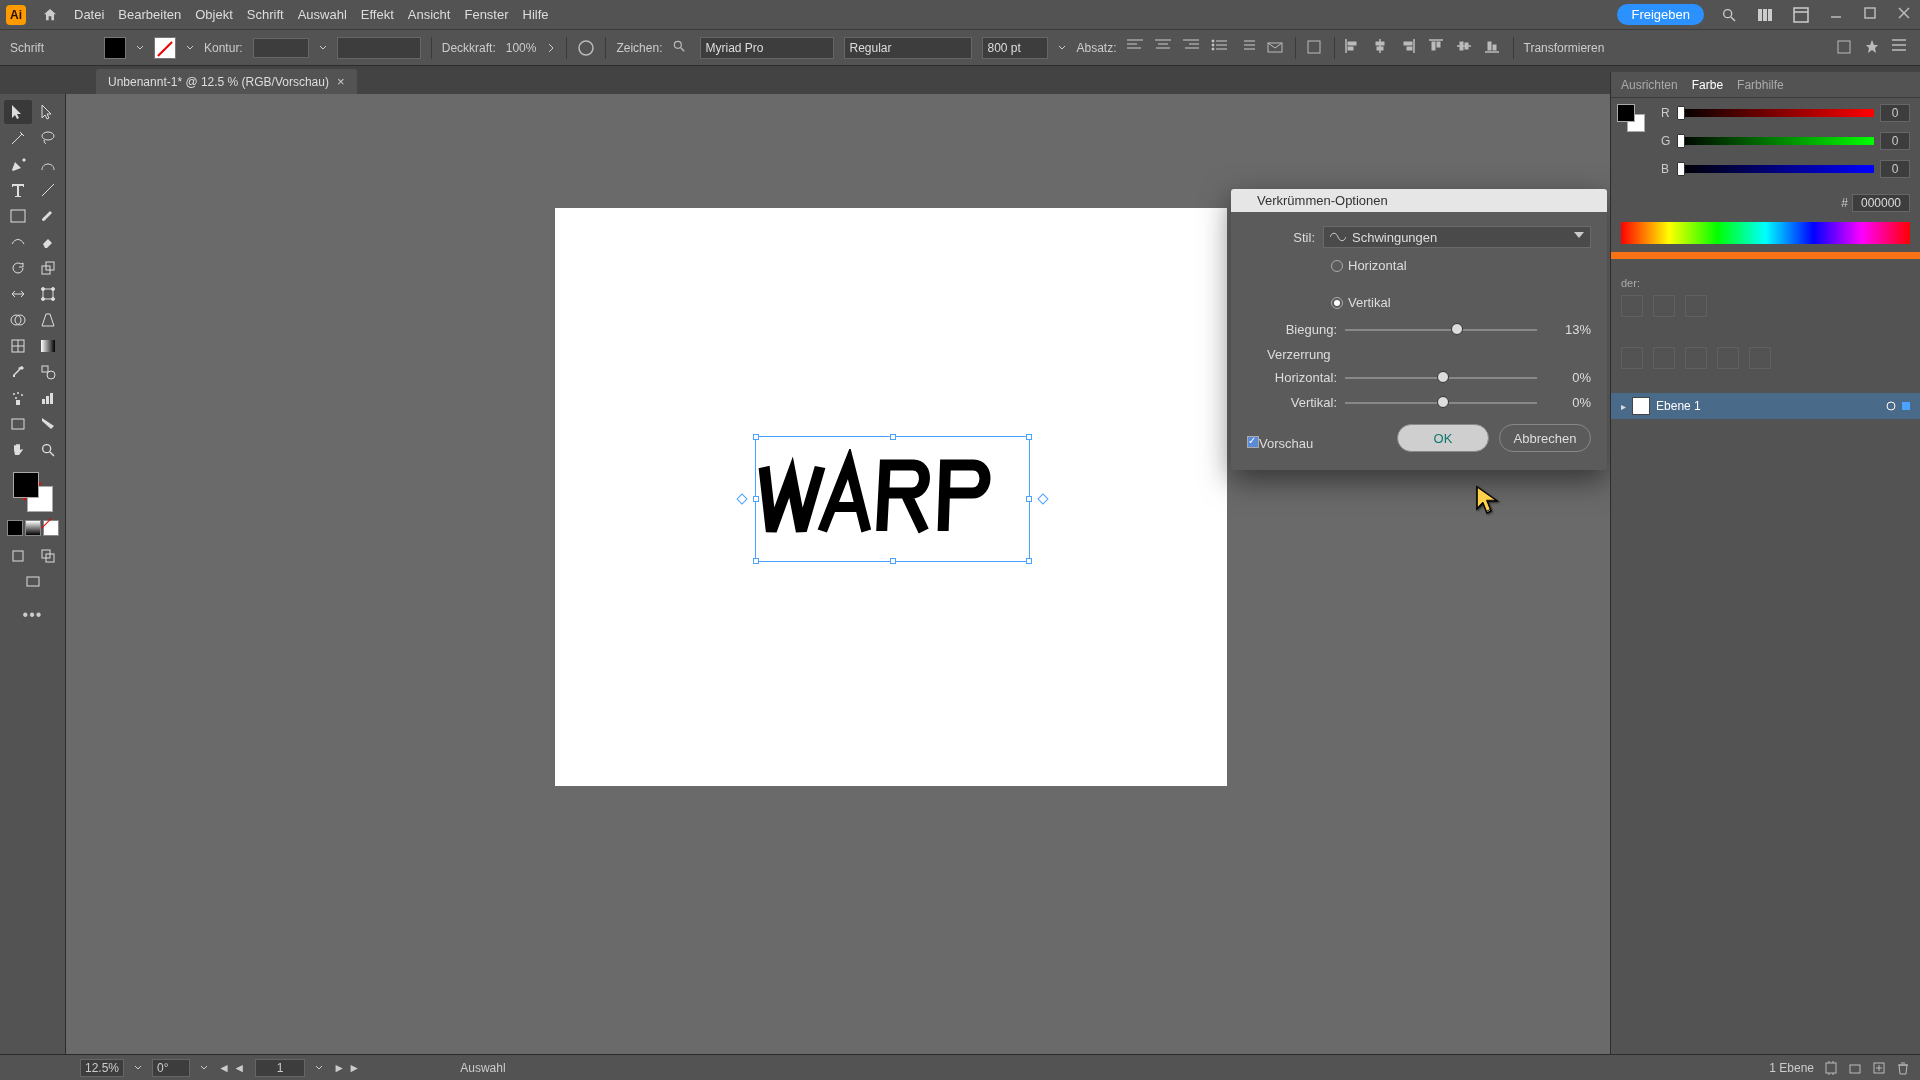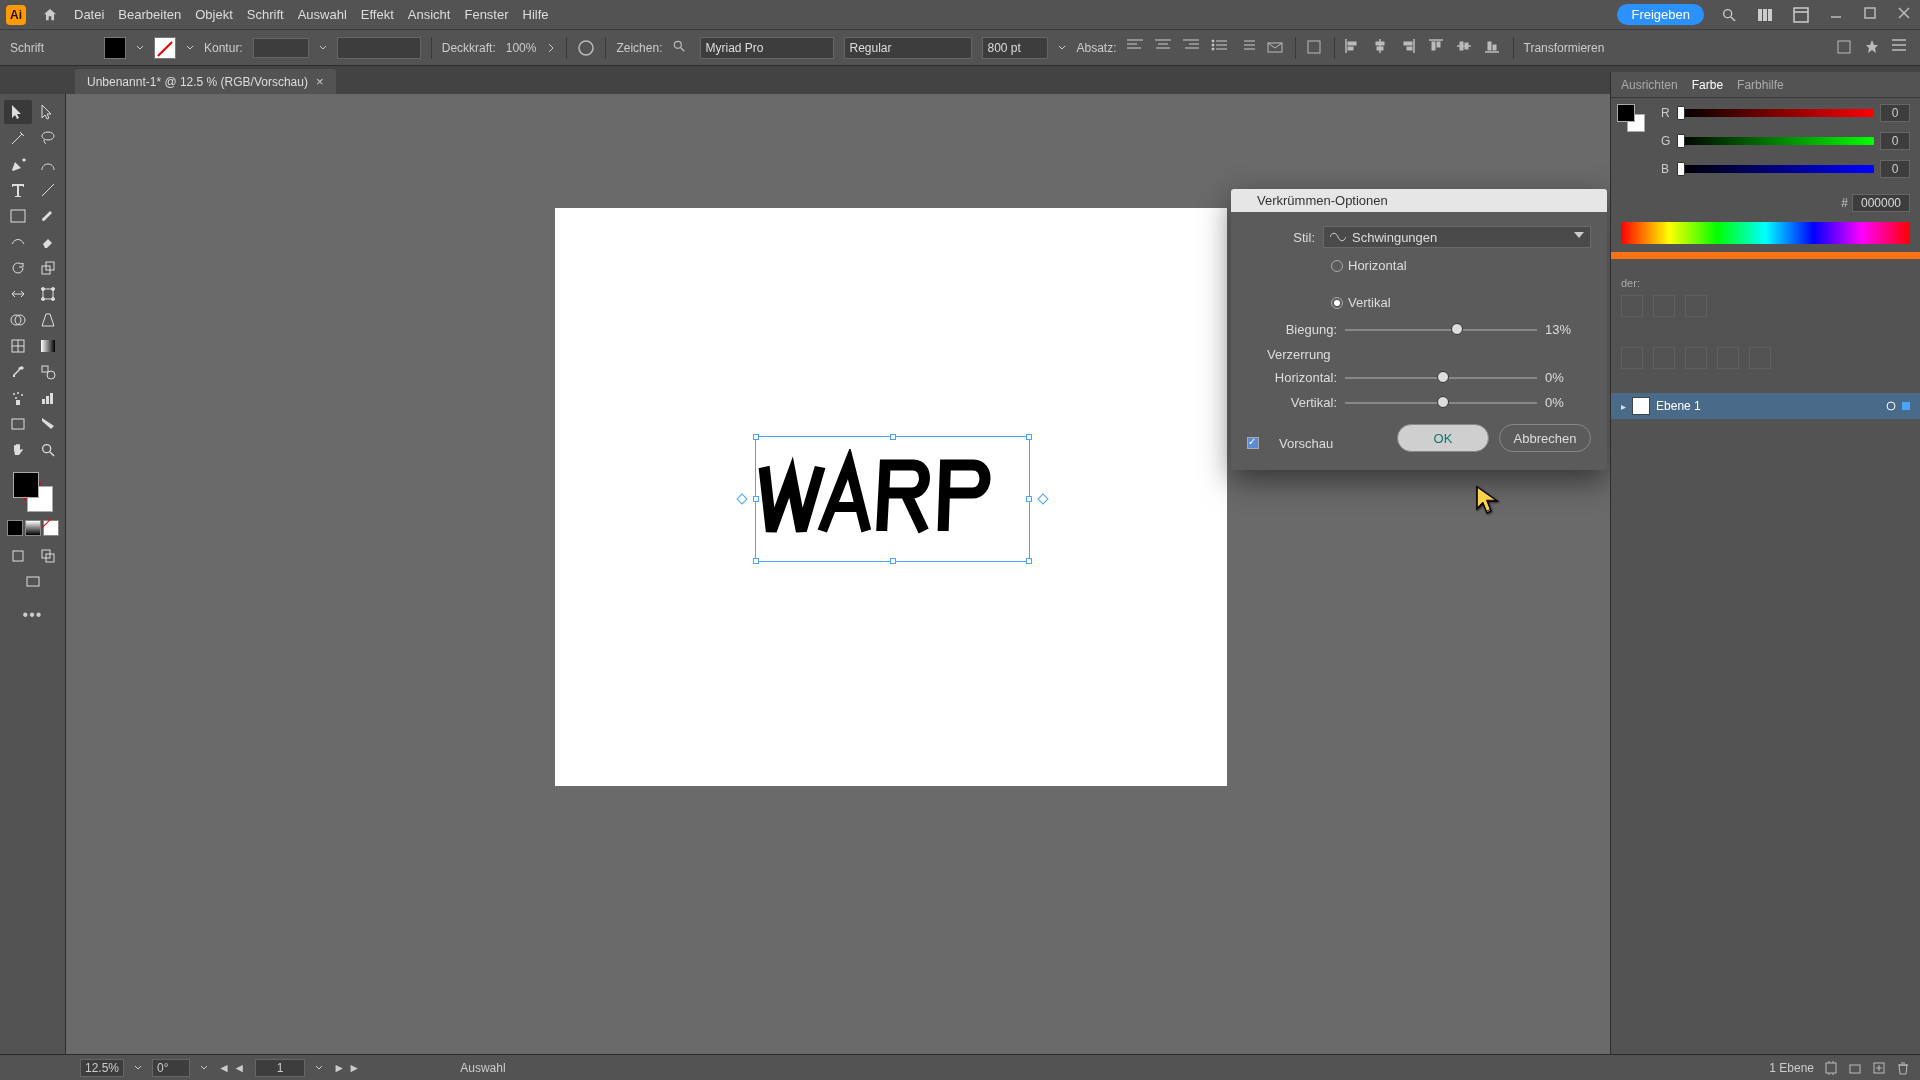--- a/index.html
+++ b/index.html
@@ -22,21 +22,21 @@
 .controlbar .swatch.black { background: #000; }
 .controlbar .swatch.stroke { background: #fff; position: relative; }
 .controlbar .swatch.stroke::after { content: ""; position: absolute; left: 0; top: 50%; right: 0; height: 2px; background: #e00; transform: rotate(-45deg); }
 .controlbar .dropdown { width: 56px; height: 20px; background: #3d3d3d; border: 1px solid #666; display: flex; align-items: center; }
 .controlbar .combo { height: 22px; background: #3d3d3d; border: 1px solid #666; color: #ddd; padding: 0 4px; font-size: 12px; display: flex; align-items: center; }
 .controlbar .divider { width: 1px; height: 22px; background: #3a3a3a; }
 .controlbar .small-icon { width: 18px; height: 18px; color: #bbb; }
 .controlbar .spacer { flex: 1; }
 
 
-.tabstrip { height: 28px; background: #434343; display: flex; align-items: flex-end; padding-left: 75px; }
+.tabstrip { height: 28px; background: #434343; display: flex; align-items: flex-end; padding-left: 96px; }
 .tabstrip .tab { background: #535353; color: #ddd; font-size: 12px; padding: 5px 12px; display: flex; align-items: center; gap: 8px; border-radius: 3px 3px 0 0; }
 .tabstrip .tab .close { color: #ccc; font-size: 13px; }
 
 
 .toolbox { position: absolute; left: 0; top: 94px; width: 66px; bottom: 26px; background: #535353; display: flex; flex-direction: column; align-items: center; padding-top: 6px; gap: 2px; border-right: 1px solid #2d2d2d; }
 .toolbox .tool-row { display: flex; gap: 2px; }
 .toolbox .tool { width: 28px; height: 24px; display: flex; align-items: center; justify-content: center; color: #ddd; border-radius: 2px; }
 .toolbox .tool.selected { background: #393939; }
 .toolbox .swatch-block { margin-top: 8px; position: relative; width: 40px; height: 40px; }
 .toolbox .swatch-block .fg { position: absolute; width: 26px; height: 26px; background: #000; border: 1px solid #aaa; left: 0; top: 0; }
@@ -108,24 +108,24 @@
 .dialog .stil-combo { flex:1; height: 22px; background: #4a4a4a; border: 1px solid #6a6a6a; display: flex; align-items: center; padding: 0 6px; gap:6px; position:relative;}
 .dialog .stil-combo .caret { position:absolute; right:6px; top:5px; width:0;height:0;border-left:5px solid transparent;border-right:5px solid transparent;border-top:6px solid #ccc;}
 .dialog .radio-row { display:flex; gap:22px; padding-left:84px; margin-bottom:12px;flex-direction:column;}
 .dialog .radio { display:flex; gap:5px; align-items:center;}
 .dialog .radio .ind { width:12px;height:12px;border:1px solid #aaa;border-radius:50%; position:relative;}
 .dialog .radio.checked .ind::after { content:""; position:absolute; inset:2px; background:#fff; border-radius:50%;}
 .dialog .slider-row { display:flex; align-items:center; gap:8px; margin-bottom:10px;}
 .dialog .slider-row .slbl { width:90px; text-align:right; color:#ddd;}
 .dialog .slider-row .strack { flex:1; height:2px; background:#888; position:relative;}
 .dialog .slider-row .strack .sknob { position:absolute; top:-6px; width:12px; height:12px; background:#ddd; border:1px solid #333; border-radius:50%;}
-.dialog .slider-row .sval { width:46px; text-align:left;}
+.dialog .slider-row .sval { width:46px; text-align:right;}
 .dialog .section-lbl { color:#ddd; padding-left:20px; margin:6px 0 8px 0;}
 .dialog .footer { display:flex; align-items:center; gap:10px; margin-top:14px;}
-.dialog .footer .chk { display:flex; gap:20px; align-items:center;margin-top:10px;}
+.dialog .footer .chk { display:flex; gap:0; align-items:flex-start;margin-top:10px;}
 .dialog .footer .chk .box { width:12px;height:12px;border:1px solid #aaa;background:#5b8bd6; position:relative;}
 .dialog .footer .chk .box::after{content:"✓"; color:#fff;font-size:10px;position:absolute;left:0;top:-2px;}
 .dialog .footer .sp { flex:1;}
 .dialog .footer .btn { width:92px; height:28px; border-radius:14px; display:flex;align-items:center;justify-content:center; border:1px solid #888;}
 .dialog .footer .btn.ok { background:#cfcfcf; color:#0f766e;}
 .dialog .footer .btn.cancel { background:transparent; color:#ddd;}
 
 
 .statusbar { position:absolute; left:0; right:0; bottom:0; height:26px; background:#535353; border-top:1px solid #2a2a2a; display:flex; align-items:center; padding:0 10px; color:#ccc; font-size:12px; gap:10px;}
 .statusbar .combo { height:18px; background:#3d3d3d; border:1px solid #666; padding:0 4px; display:flex;align-items:center;}

